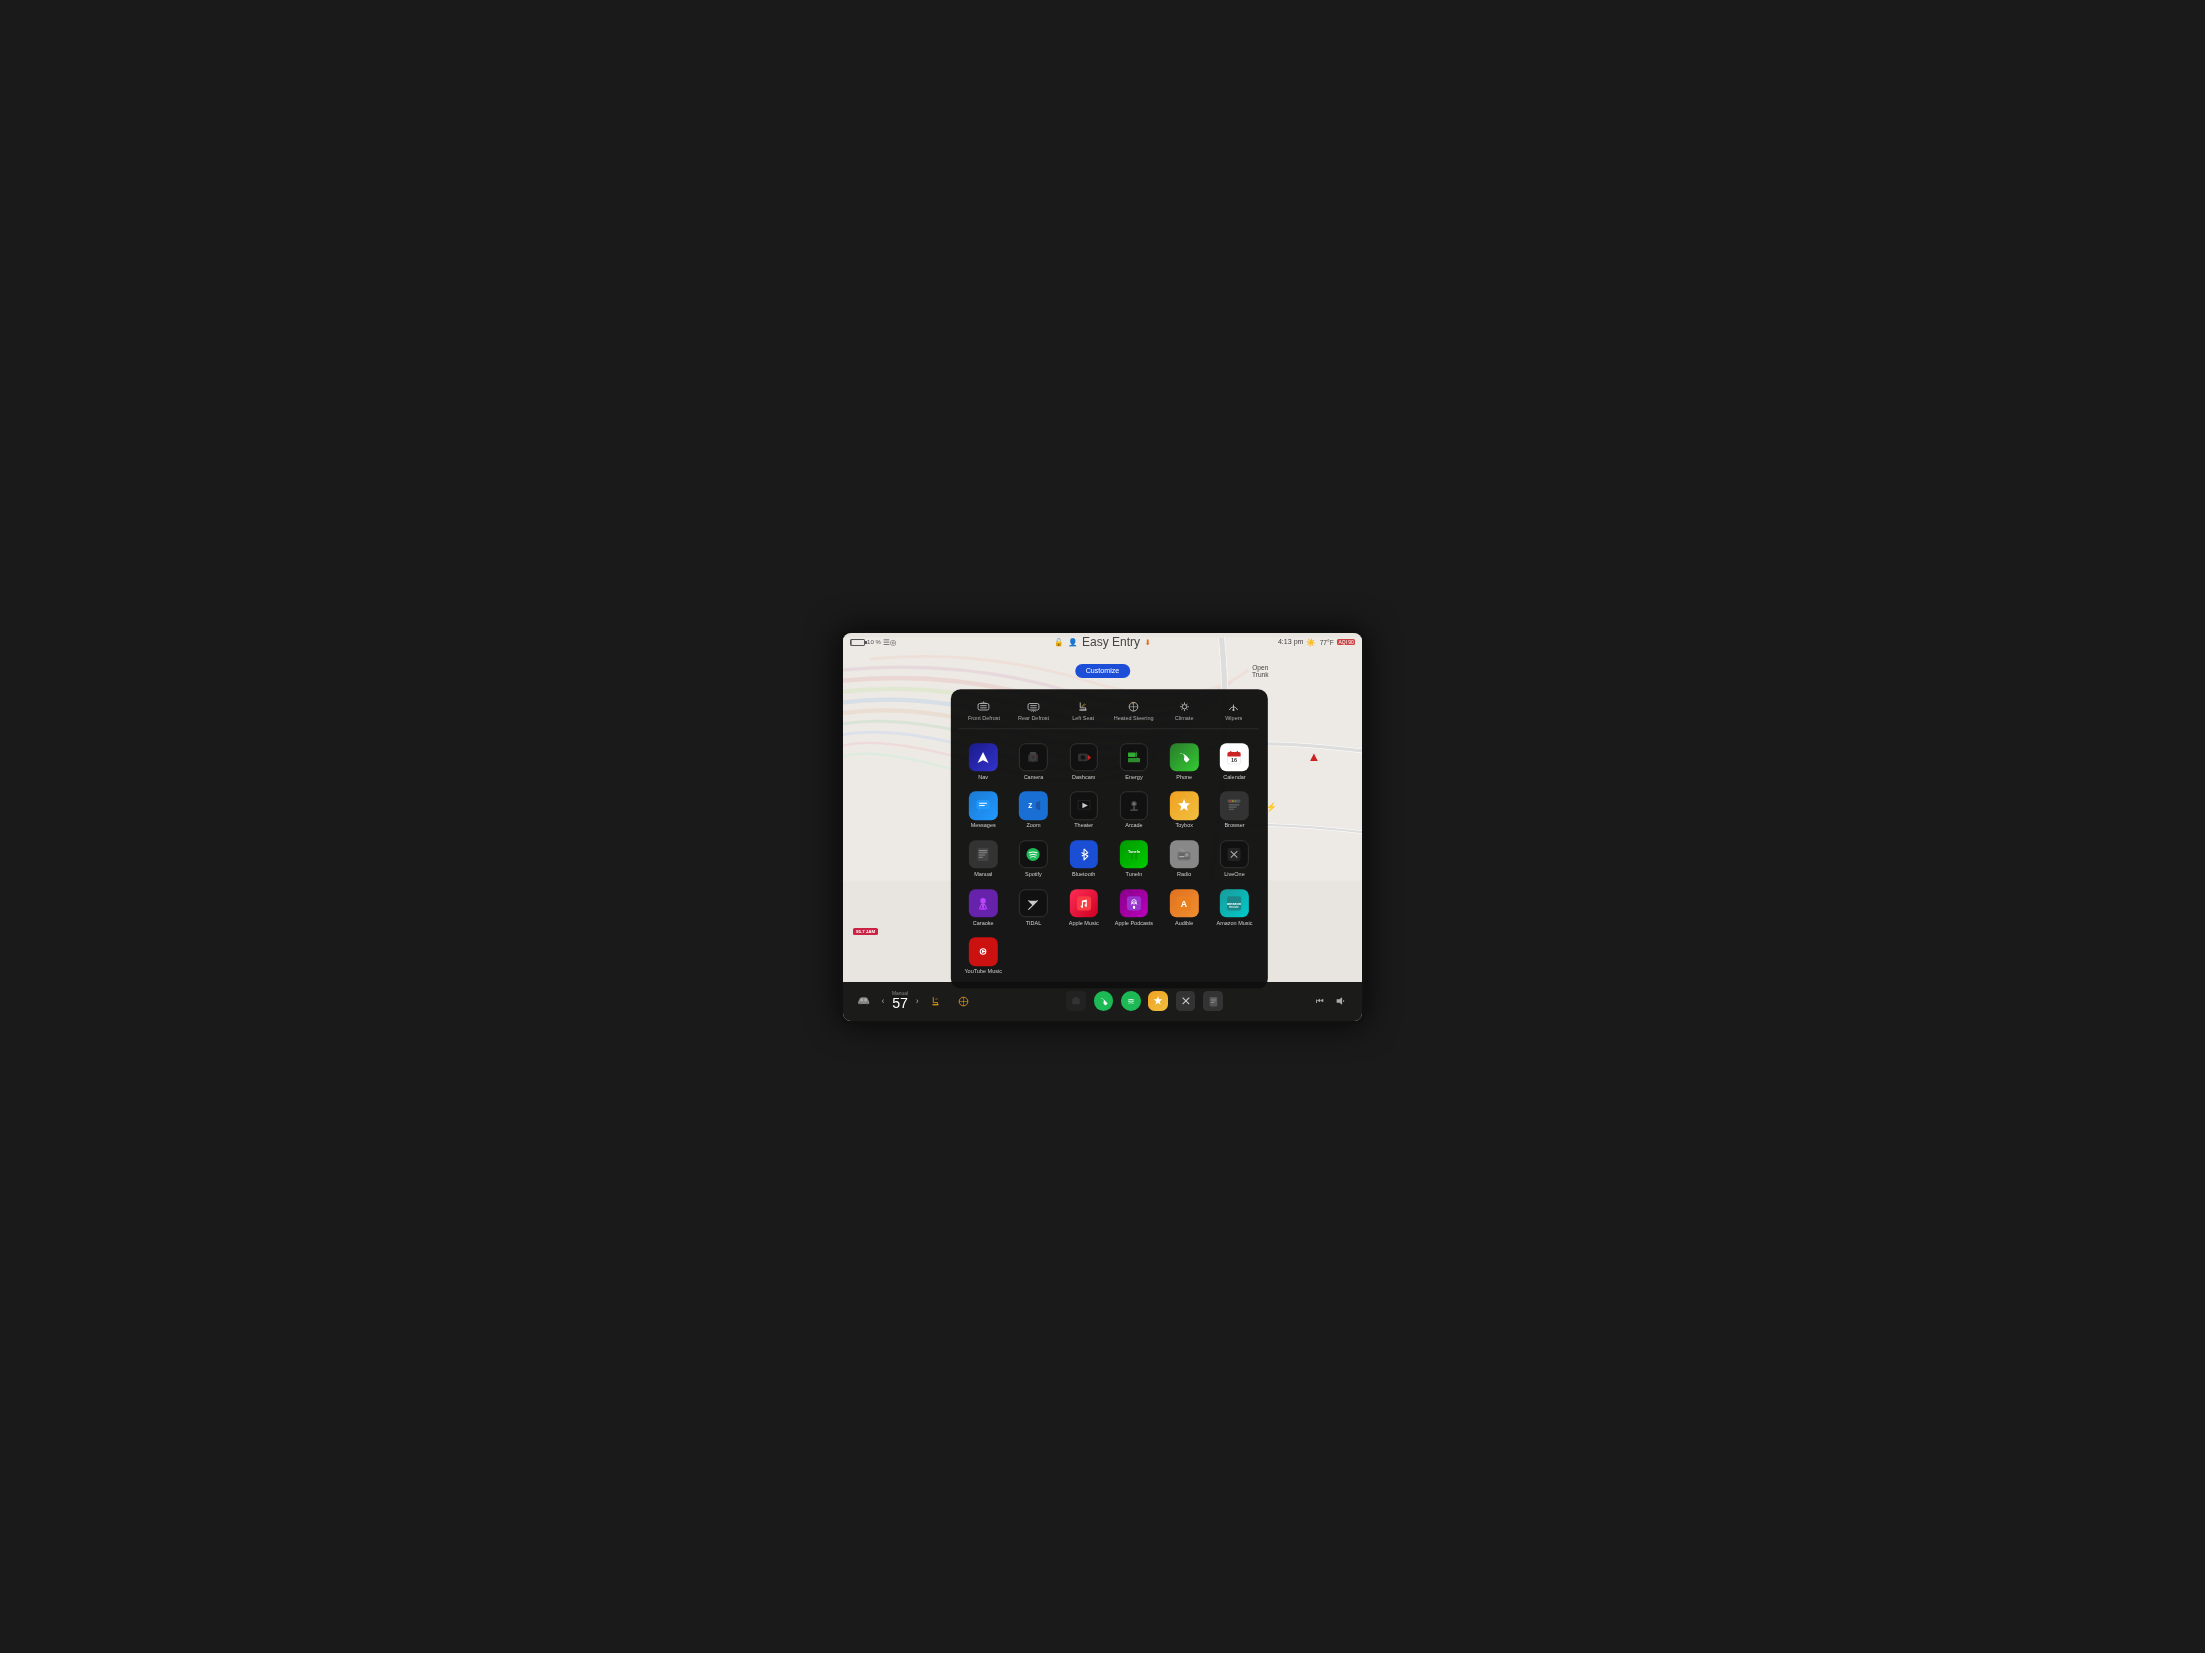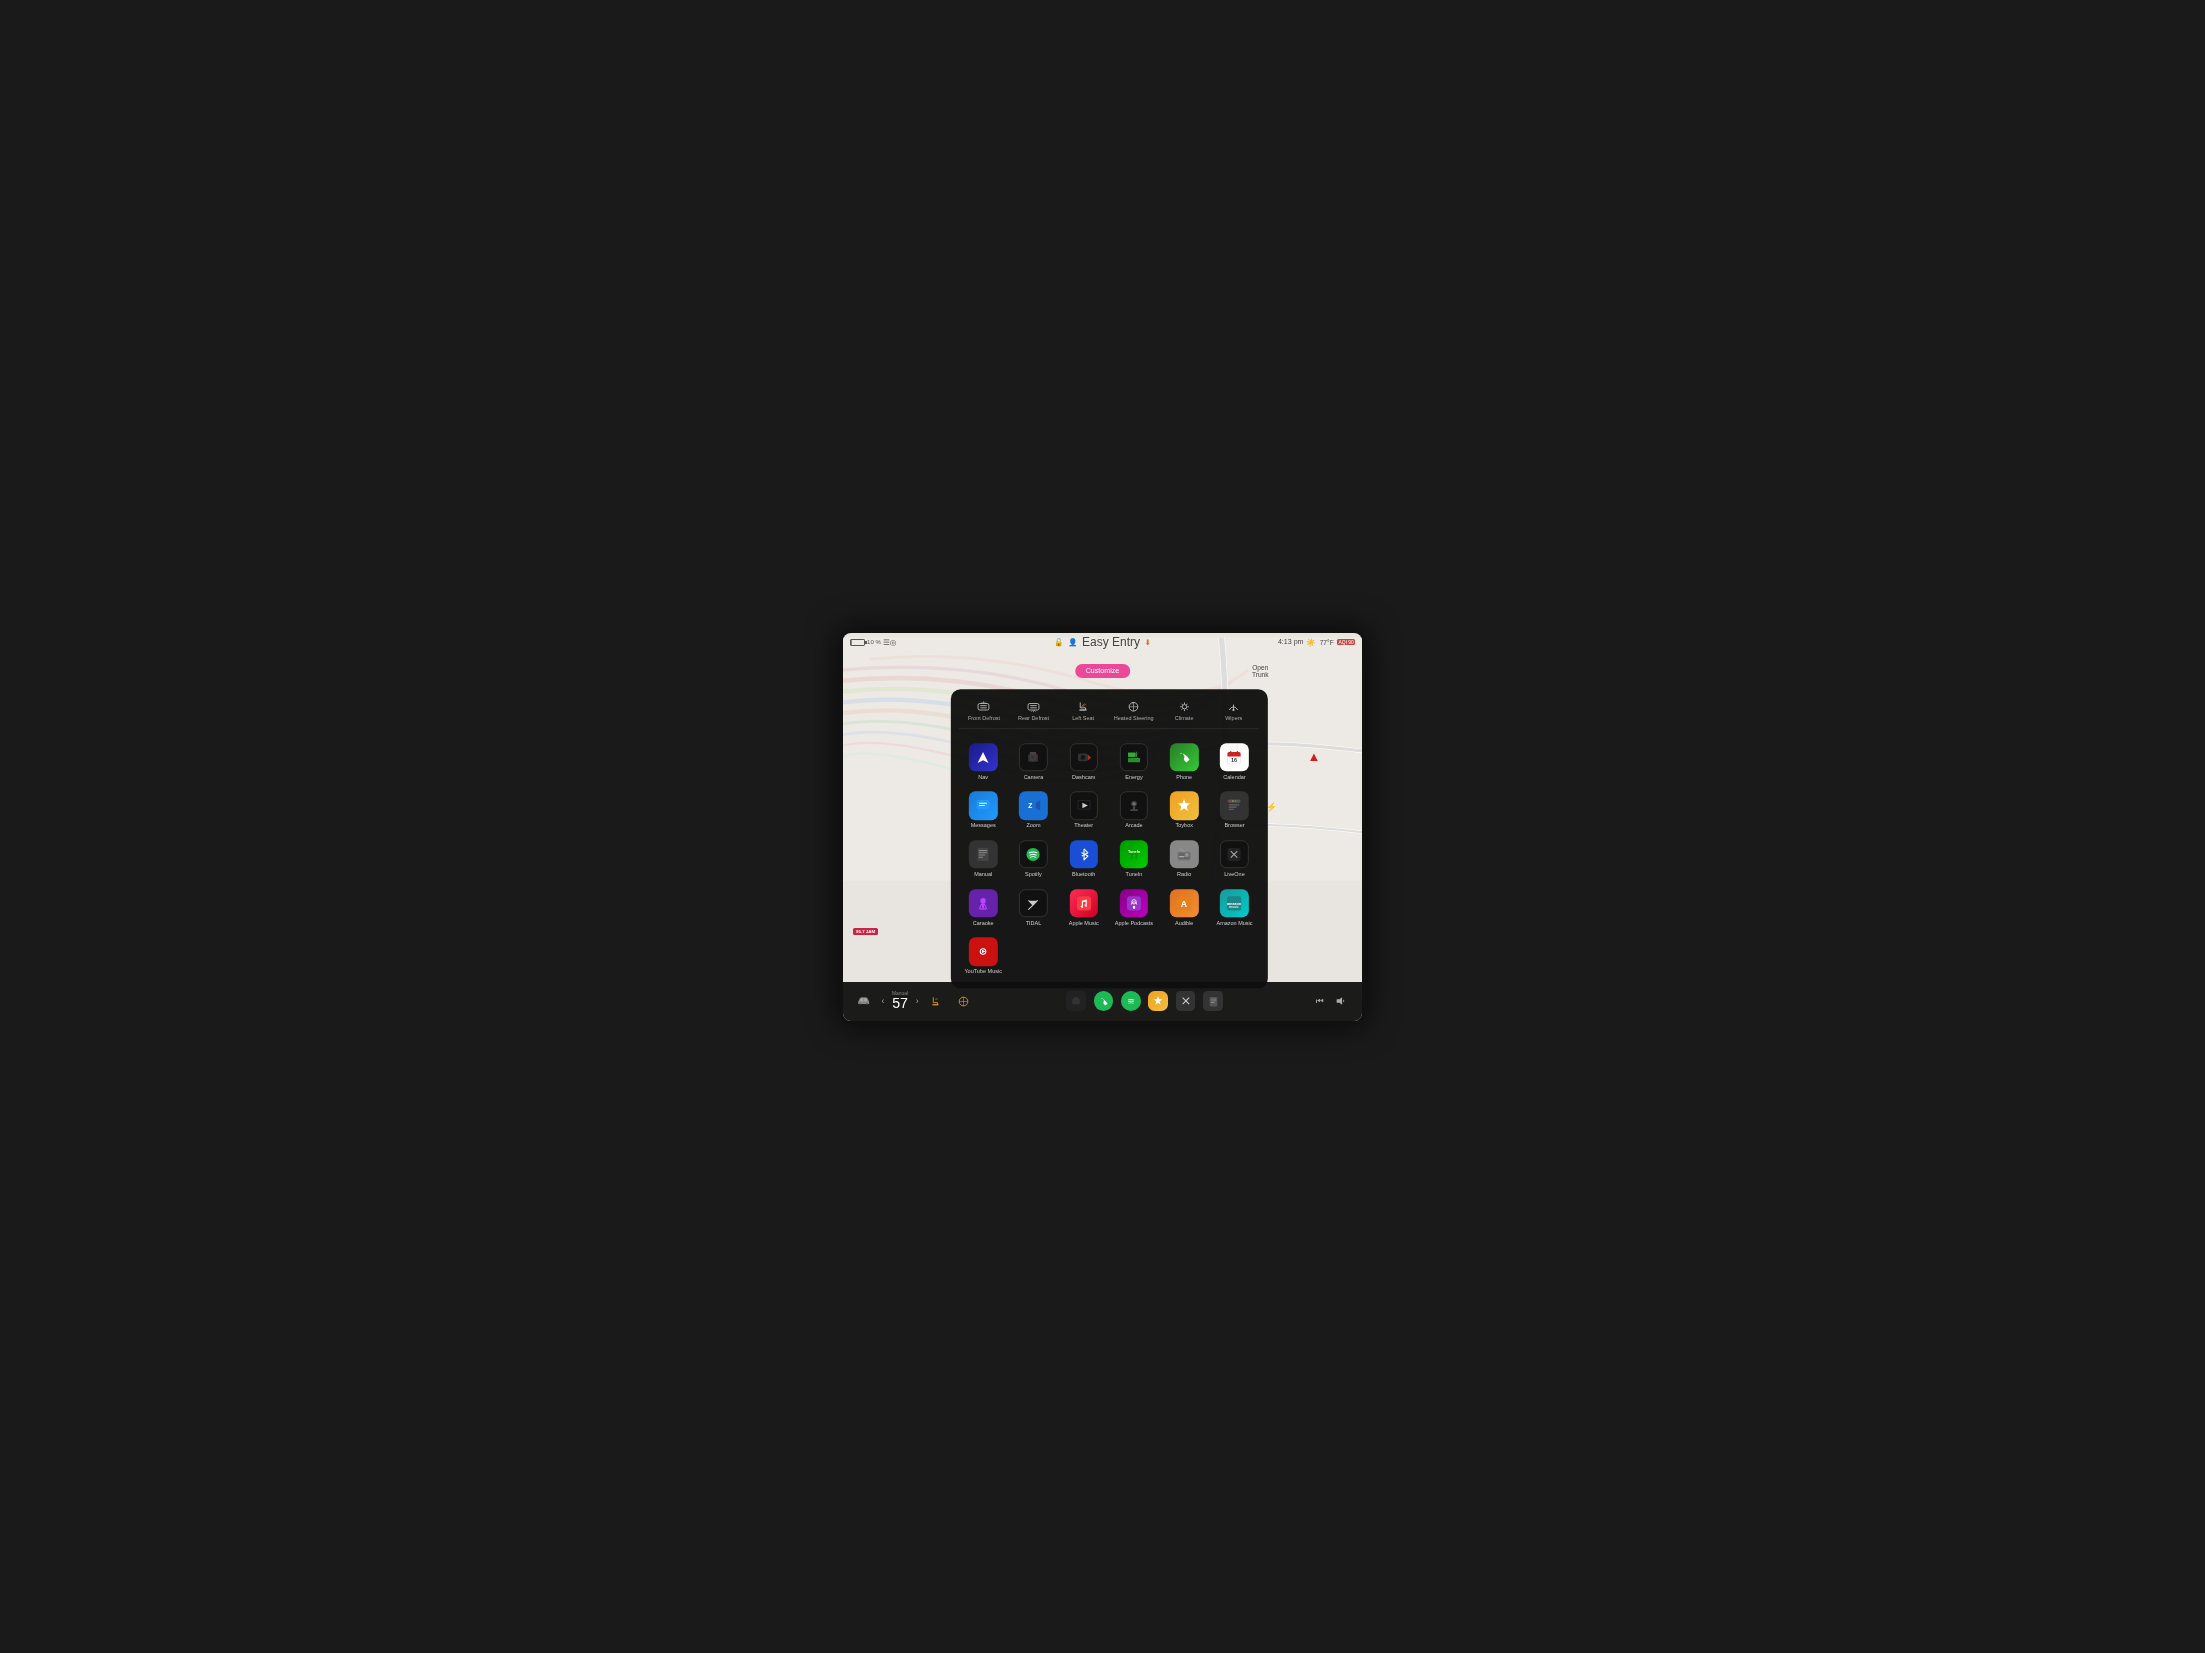--- a/index.html
+++ b/index.html
@@ -121,21 +121,21 @@
 
     
     .map-svg { position: absolute; top: 0; left: 0; width: 100%; height: 65%; }
 
     
     .customize-btn {
       position: absolute;
       top: 31px;
       left: 50%;
       transform: translateX(-50%);
-      background: #ec4899;
+      background: #1d4ed8;
       color: white;
       padding: 3.3px 11px;
       border-radius: 11px;
       font-size: 7.1px;
       font-weight: 500;
       z-index: 20;
       cursor: pointer;
     }
 
     

